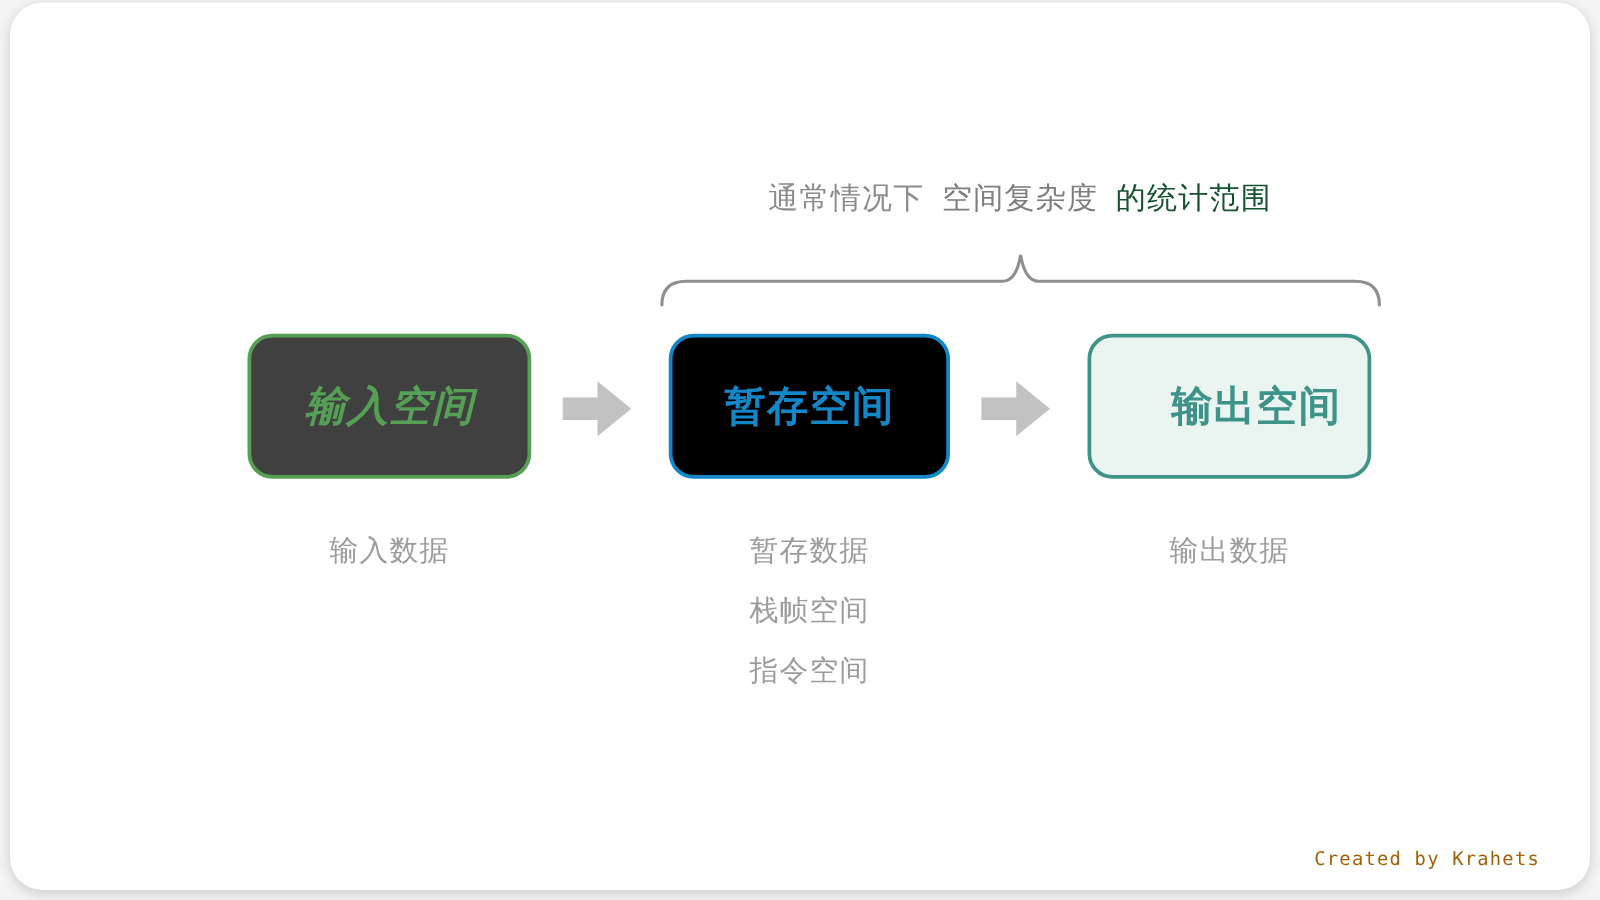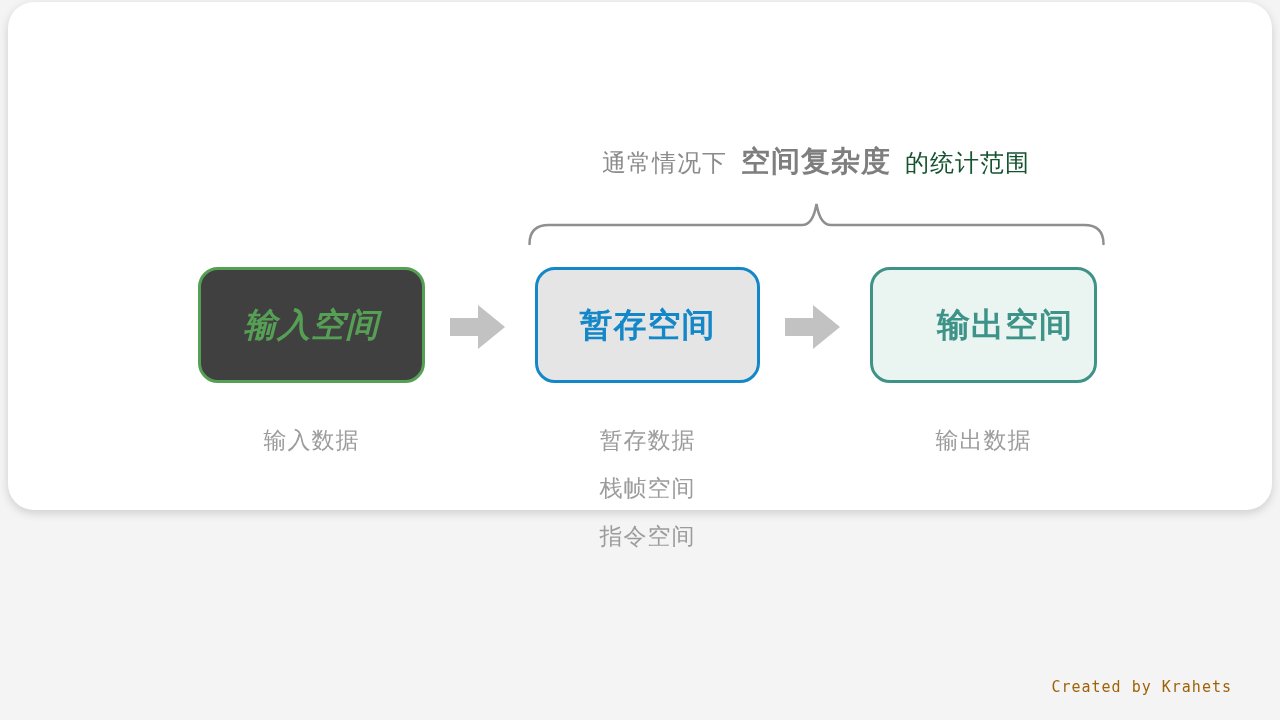--- a/index.html
+++ b/index.html
@@ -9,21 +9,21 @@
     background: #f4f4f4;
     overflow: hidden;
   }
   .stage {
     position: relative;
     width: 1280px; height: 720px;
   }
   .card {
     position: absolute;
     left: 8px; top: 2px;
-    width: 1264px; height: 508px;
+    width: 1264px; height: 710px;
     background: #ffffff;
     border-radius: 26px;
     box-shadow: 0 3px 10px rgba(0,0,0,0.16);
   }
   
   .title-row {
     position: absolute;
     left: 420px; top: 140px;
     width: 776px; height: 52px;
     display: flex;
@@ -31,22 +31,22 @@
     align-items: baseline;
     gap: 14px;
     white-space: nowrap;
   }
   .title-regular {
     font-size: 24px;
     color: #8b8b8b;
     letter-spacing: 1px;
   }
   .title-highlight {
-    font-size: 29px;
-    font-weight: 700;
+    font-size: 24px;
+    font-weight: 400;
     color: #7e7e7e;
     letter-spacing: 1px;
   }
   
   .brace-wrap {
     position: absolute;
     left: 520px; top: 196px;
     width: 577px; height: 50px;
   }
   
@@ -119,21 +119,21 @@
     <div class="flow-box box-input" style="border-color: rgb(86, 160, 85); background: #404040; color: rgb(86, 160, 85); font-style: italic;">
       <span>输入空间</span>
     </div>
 
     <div class="arrow arrow-1">
       <svg width="56" height="46" viewBox="0 0 56 46">
         <polygon points="0,14 28,14 28,1 55,23 28,45 28,32 0,32" fill="#C2C2C2"></polygon>
       </svg>
     </div>
 
-    <div class="flow-box box-temp" style="border-color: rgb(20, 135, 200); background: #e5e5e5; color: rgb(20, 135, 200);">
+    <div class="flow-box box-temp" style="border-color: rgb(20, 135, 200); background: #000000; color: rgb(20, 135, 200);">
       <span>暂存空间</span>
     </div>
 
     <div class="arrow arrow-2">
       <svg width="56" height="46" viewBox="0 0 56 46">
         <polygon points="0,14 28,14 28,1 55,23 28,45 28,32 0,32" fill="#C2C2C2"></polygon>
       </svg>
     </div>
 
     <div class="flow-box box-output" style="border-color: rgb(62, 147, 136); background: rgb(234, 244, 241); color: rgb(62, 147, 136);">

